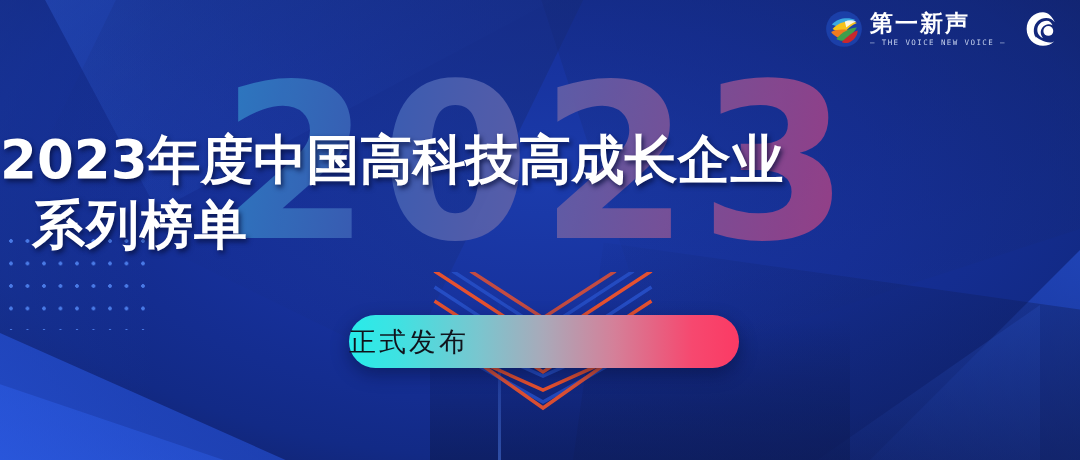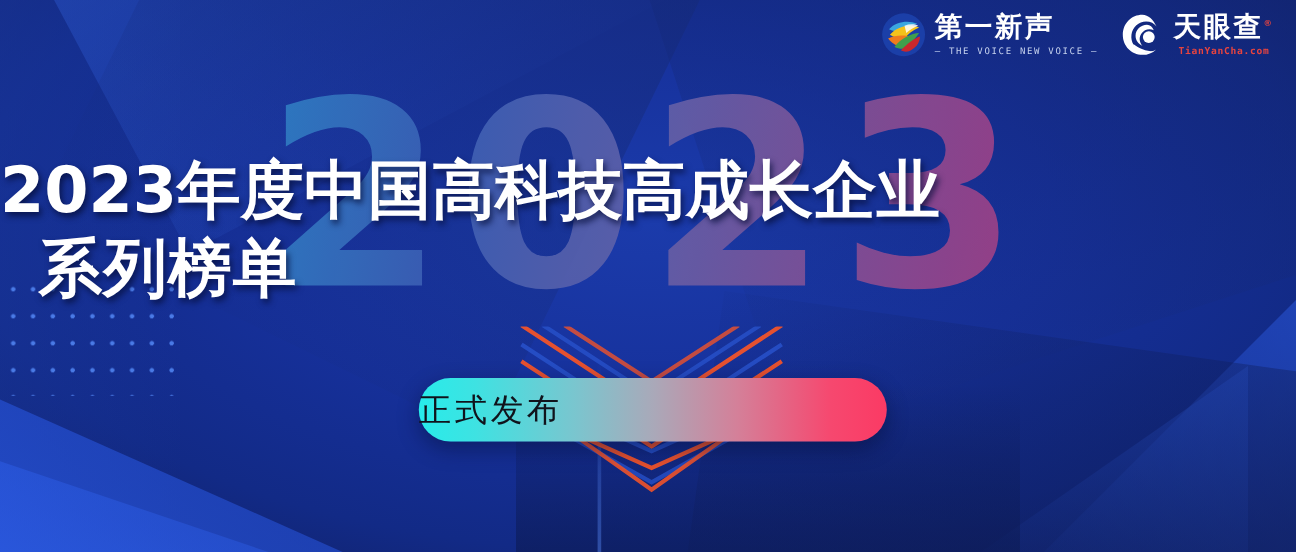--- a/index.html
+++ b/index.html
@@ -327,23 +327,17 @@
       </div>
     </div>
 
     <div class="logo-unit">
       <svg class="logo-mark" viewBox="0 0 100 100">
         <path d="M50 6 C26 6, 7 25, 7 50 C7 75, 26 94, 50 94 C62 94, 72 90, 80 82 C70 88, 58 90, 48 86 C33 80, 24 66, 26 50 C28 33, 42 21, 58 21 C68 21, 76 25, 81 32 C74 17, 63 6, 50 6 Z" fill="#ffffff"></path>
         <path d="M60 28 C46 28, 35 39, 35 52 C35 62, 41 70, 50 74 C43 66, 42 55, 48 47 C54 38, 66 35, 75 40 C72 33, 67 28, 60 28 Z" fill="#ffffff"></path>
         <ellipse cx="64" cy="55" rx="13" ry="13" fill="#ffffff"></ellipse>
         <path d="M30 70 C42 80, 58 86, 74 86 C62 92, 44 90, 32 80 Z" fill="#ffffff"></path>
       </svg>
-      <div class="logo-text">
-        <div class="logo-cn">
-          <span>天眼查</span><span class="tm">®</span>
-        </div>
-        <div class="logo-en-red">TianYanCha.com</div>
-      </div>
     </div>
 
   </div>
 
 </div>
 
 </body></html>

